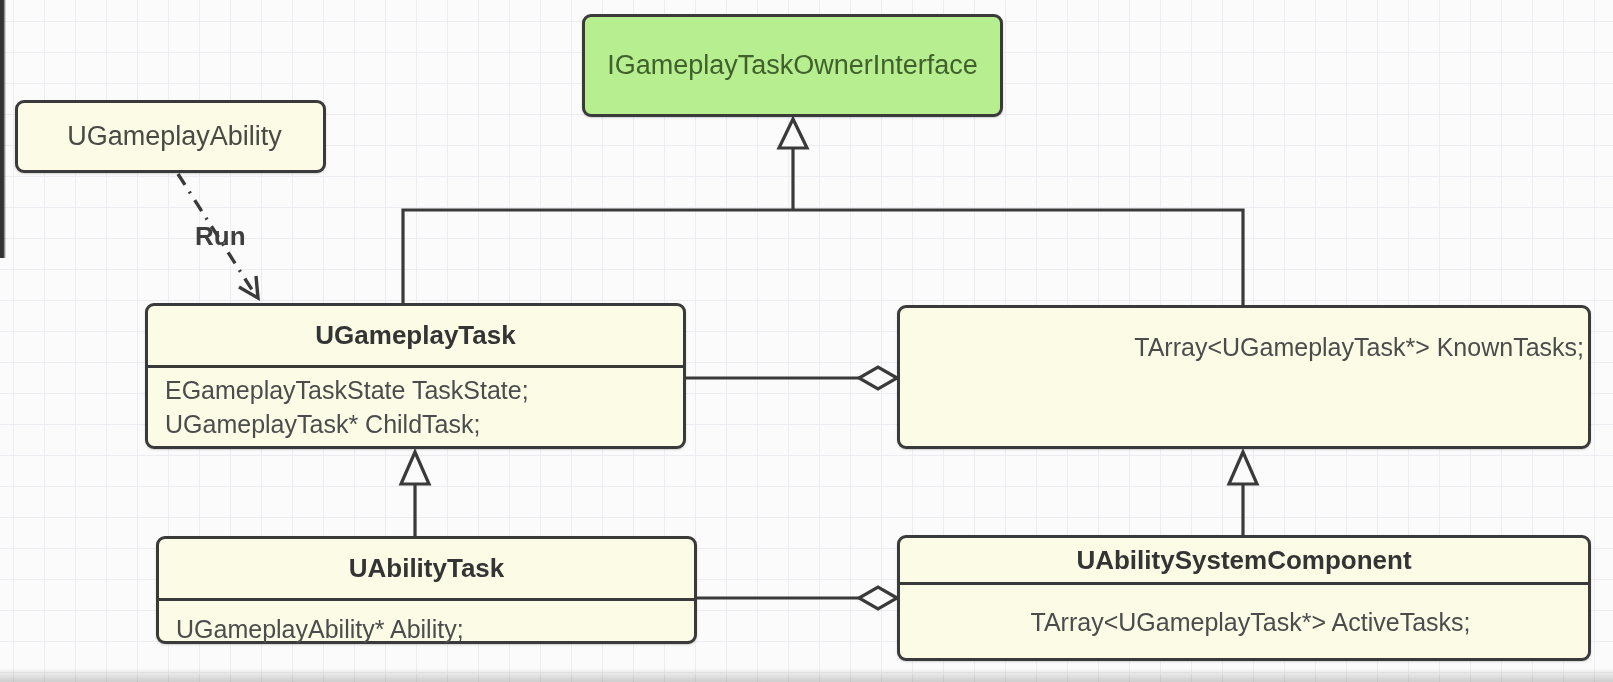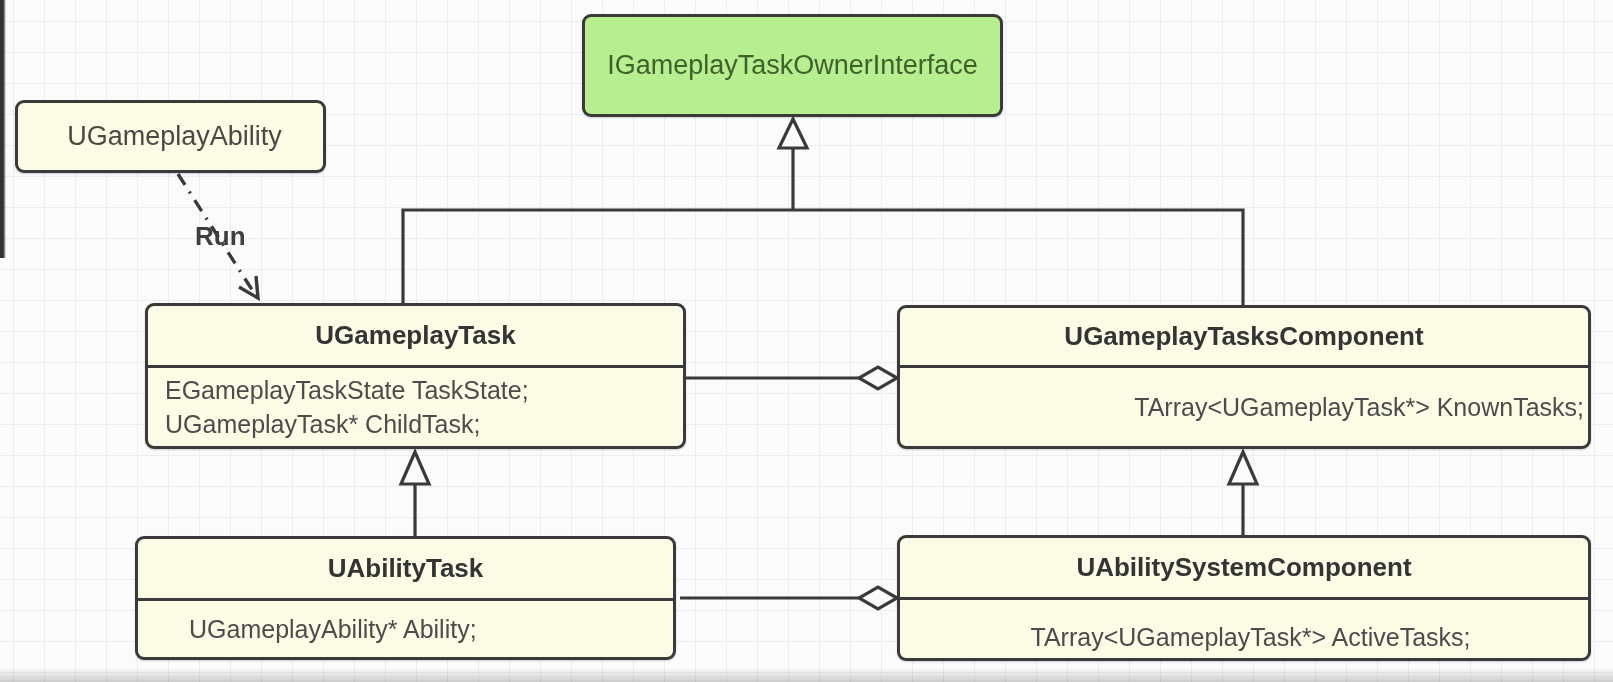--- a/index.html
+++ b/index.html
@@ -129,35 +129,34 @@
 
   <div class="uml-box" style="left:145px;top:303px;width:541px;height:146px;">
     <div class="cls-header" style="height:62px;">UGameplayTask</div>
     <div class="cls-body" style="height:78px;">
       <div>EGameplayTaskState TaskState;</div>
       <div>UGameplayTask* ChildTask;</div>
     </div>
   </div>
 
   <div class="uml-box" style="left:897px;top:305px;width:694px;height:144px;">
-    <div class="cls-header" style="height:60px;">UGameplayTasksComponent</div>
     <div class="cls-body" style="height:78px;text-align:right;">
       <div>TArray&lt;UGameplayTask*&gt; KnownTasks;</div>
     </div>
   </div>
 
-  <div class="uml-box" style="left:135px;top:536px;width:541px;height:124px;">
+  <div class="uml-box" style="left:156px;top:536px;width:541px;height:108px;">
     <div class="cls-header" style="height:62px;">UAbilityTask</div>
-    <div class="cls-body" style="height:56px;margin-left:34px;">
+    <div class="cls-body" style="height:56px;">
       <div>UGameplayAbility* Ability;</div>
     </div>
   </div>
 
   <div class="uml-box" style="left:897px;top:535px;width:694px;height:126px;">
-    <div class="cls-header" style="height:62px;text-align:center;">UAbilitySystemComponent</div>
+    <div class="cls-header" style="height:47px;text-align:center;">UAbilitySystemComponent</div>
     <div class="cls-body" style="height:74px;text-align:center;">
       <div>TArray&lt;UGameplayTask*&gt; ActiveTasks;</div>
     </div>
   </div>
 
   <div class="left-strip"></div>
   <div class="bottom-vignette"></div>
 </div>
 
 </body></html>

